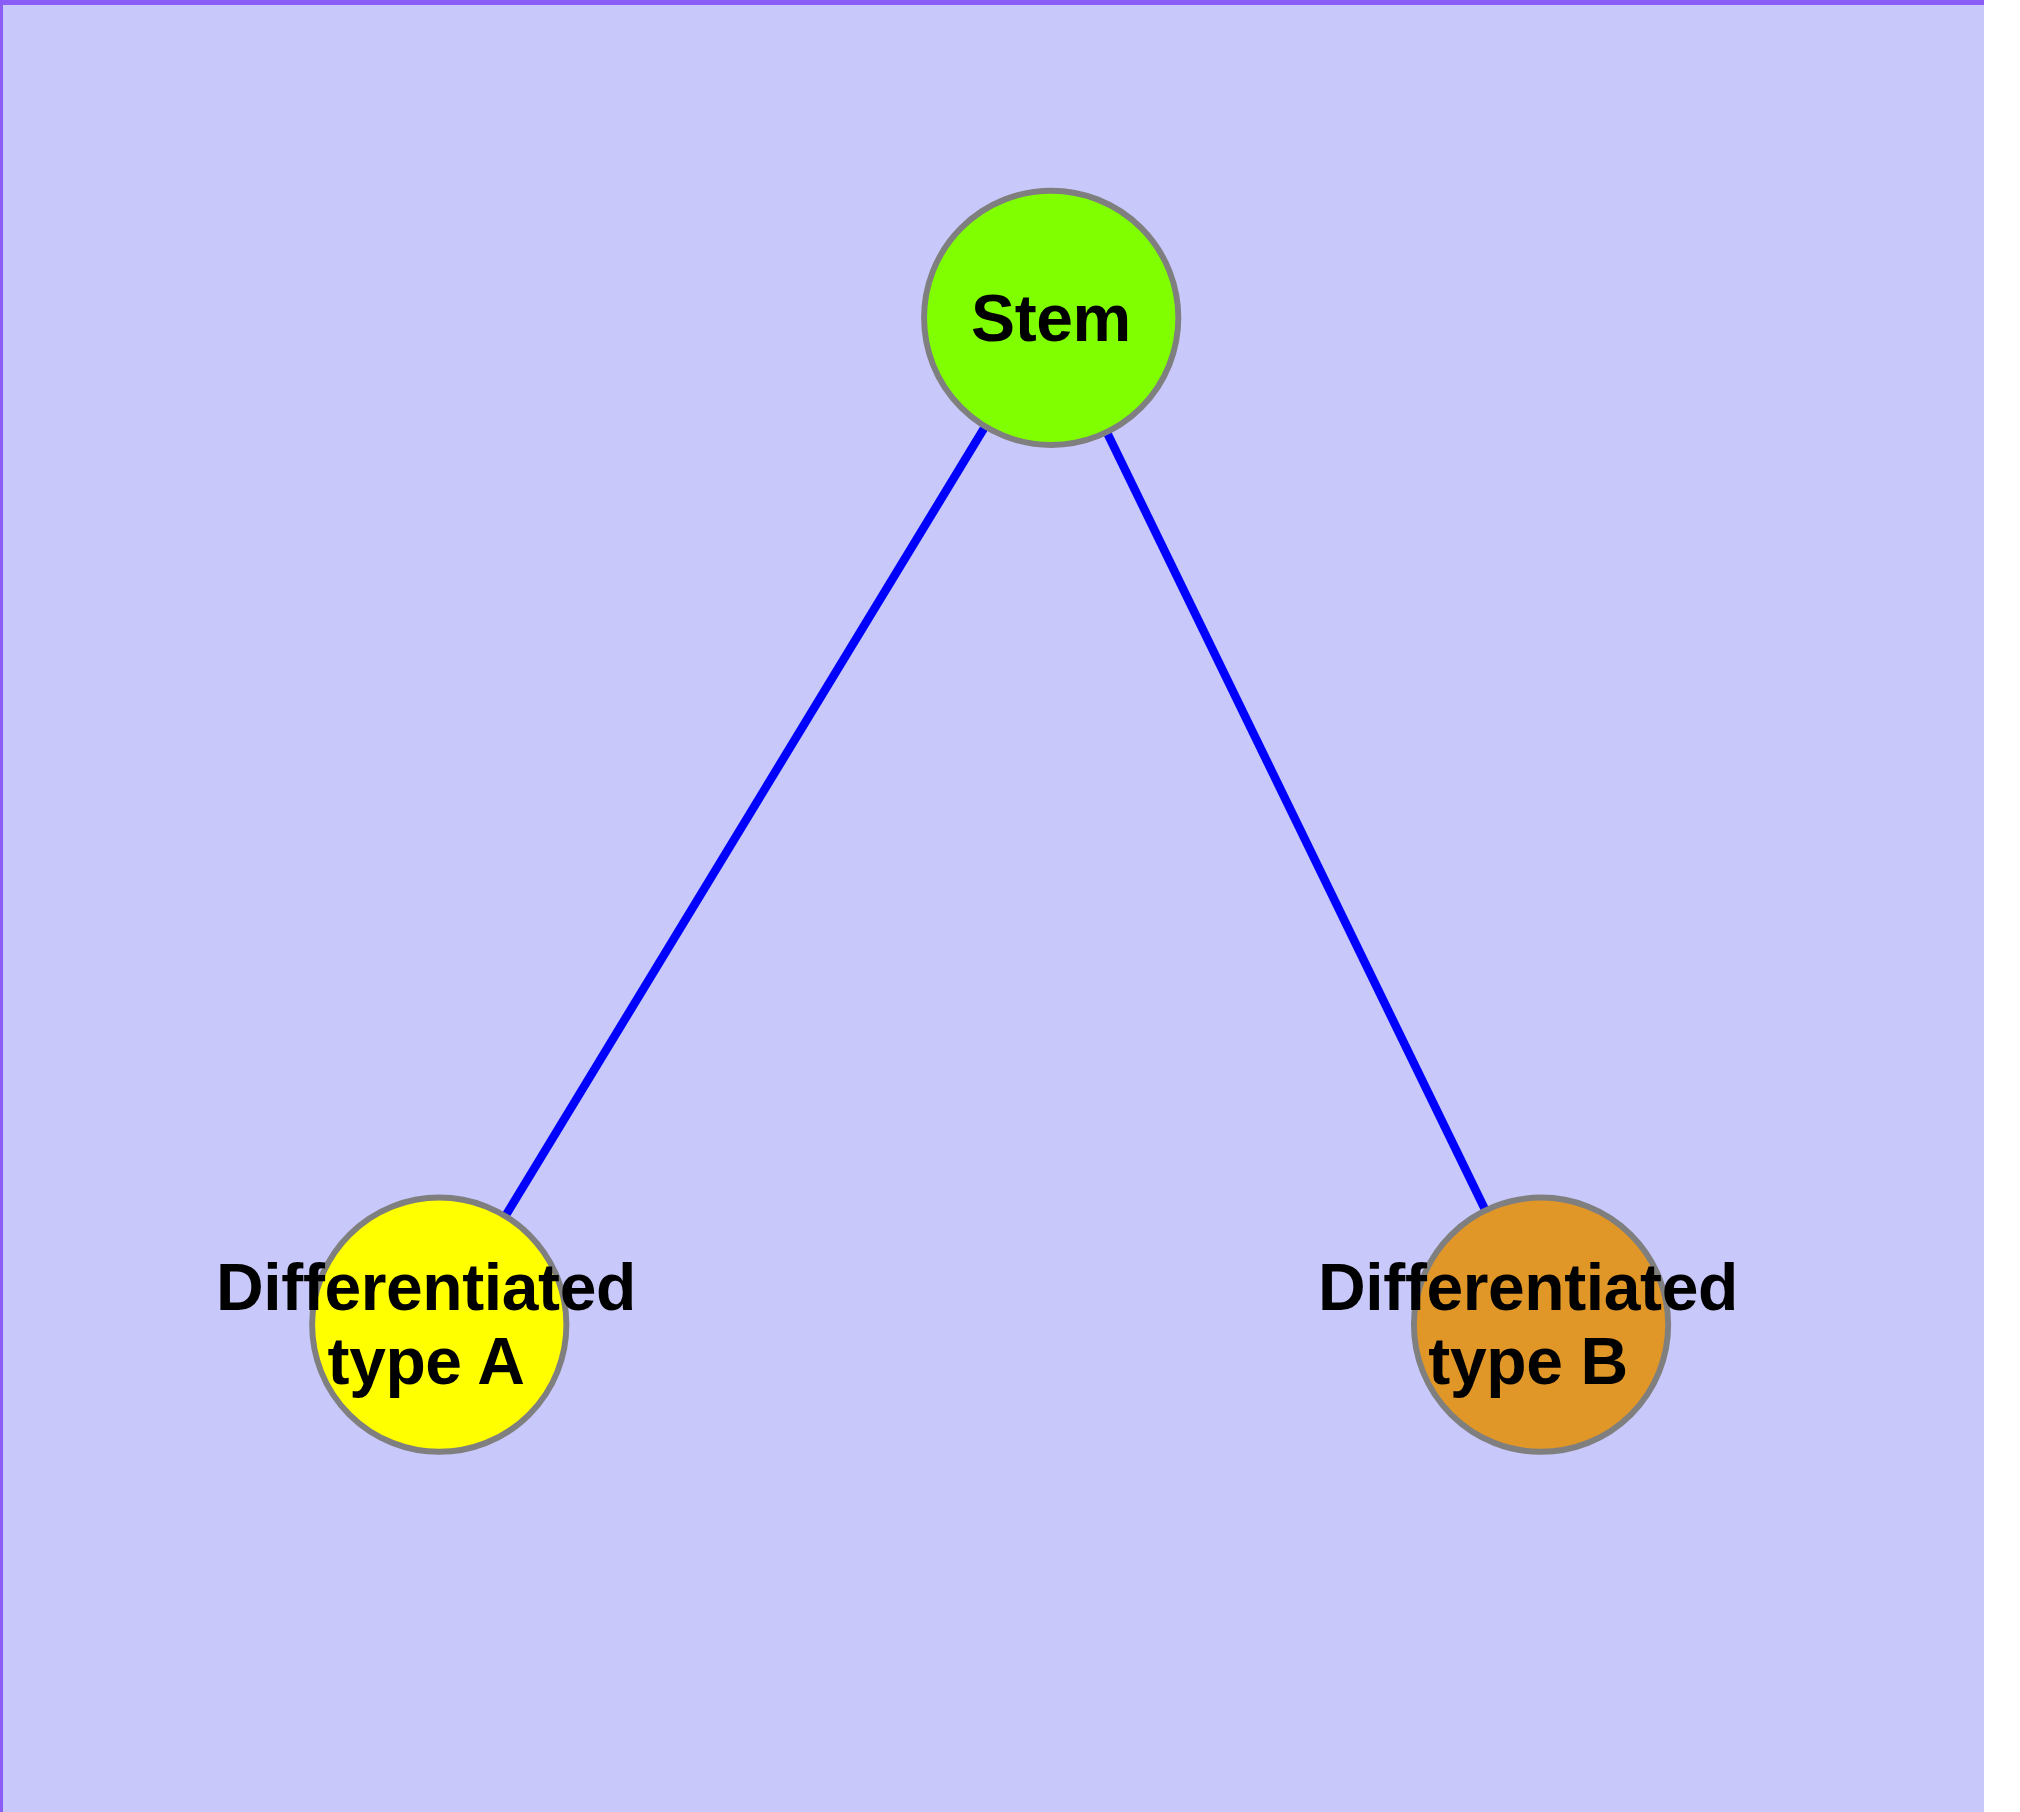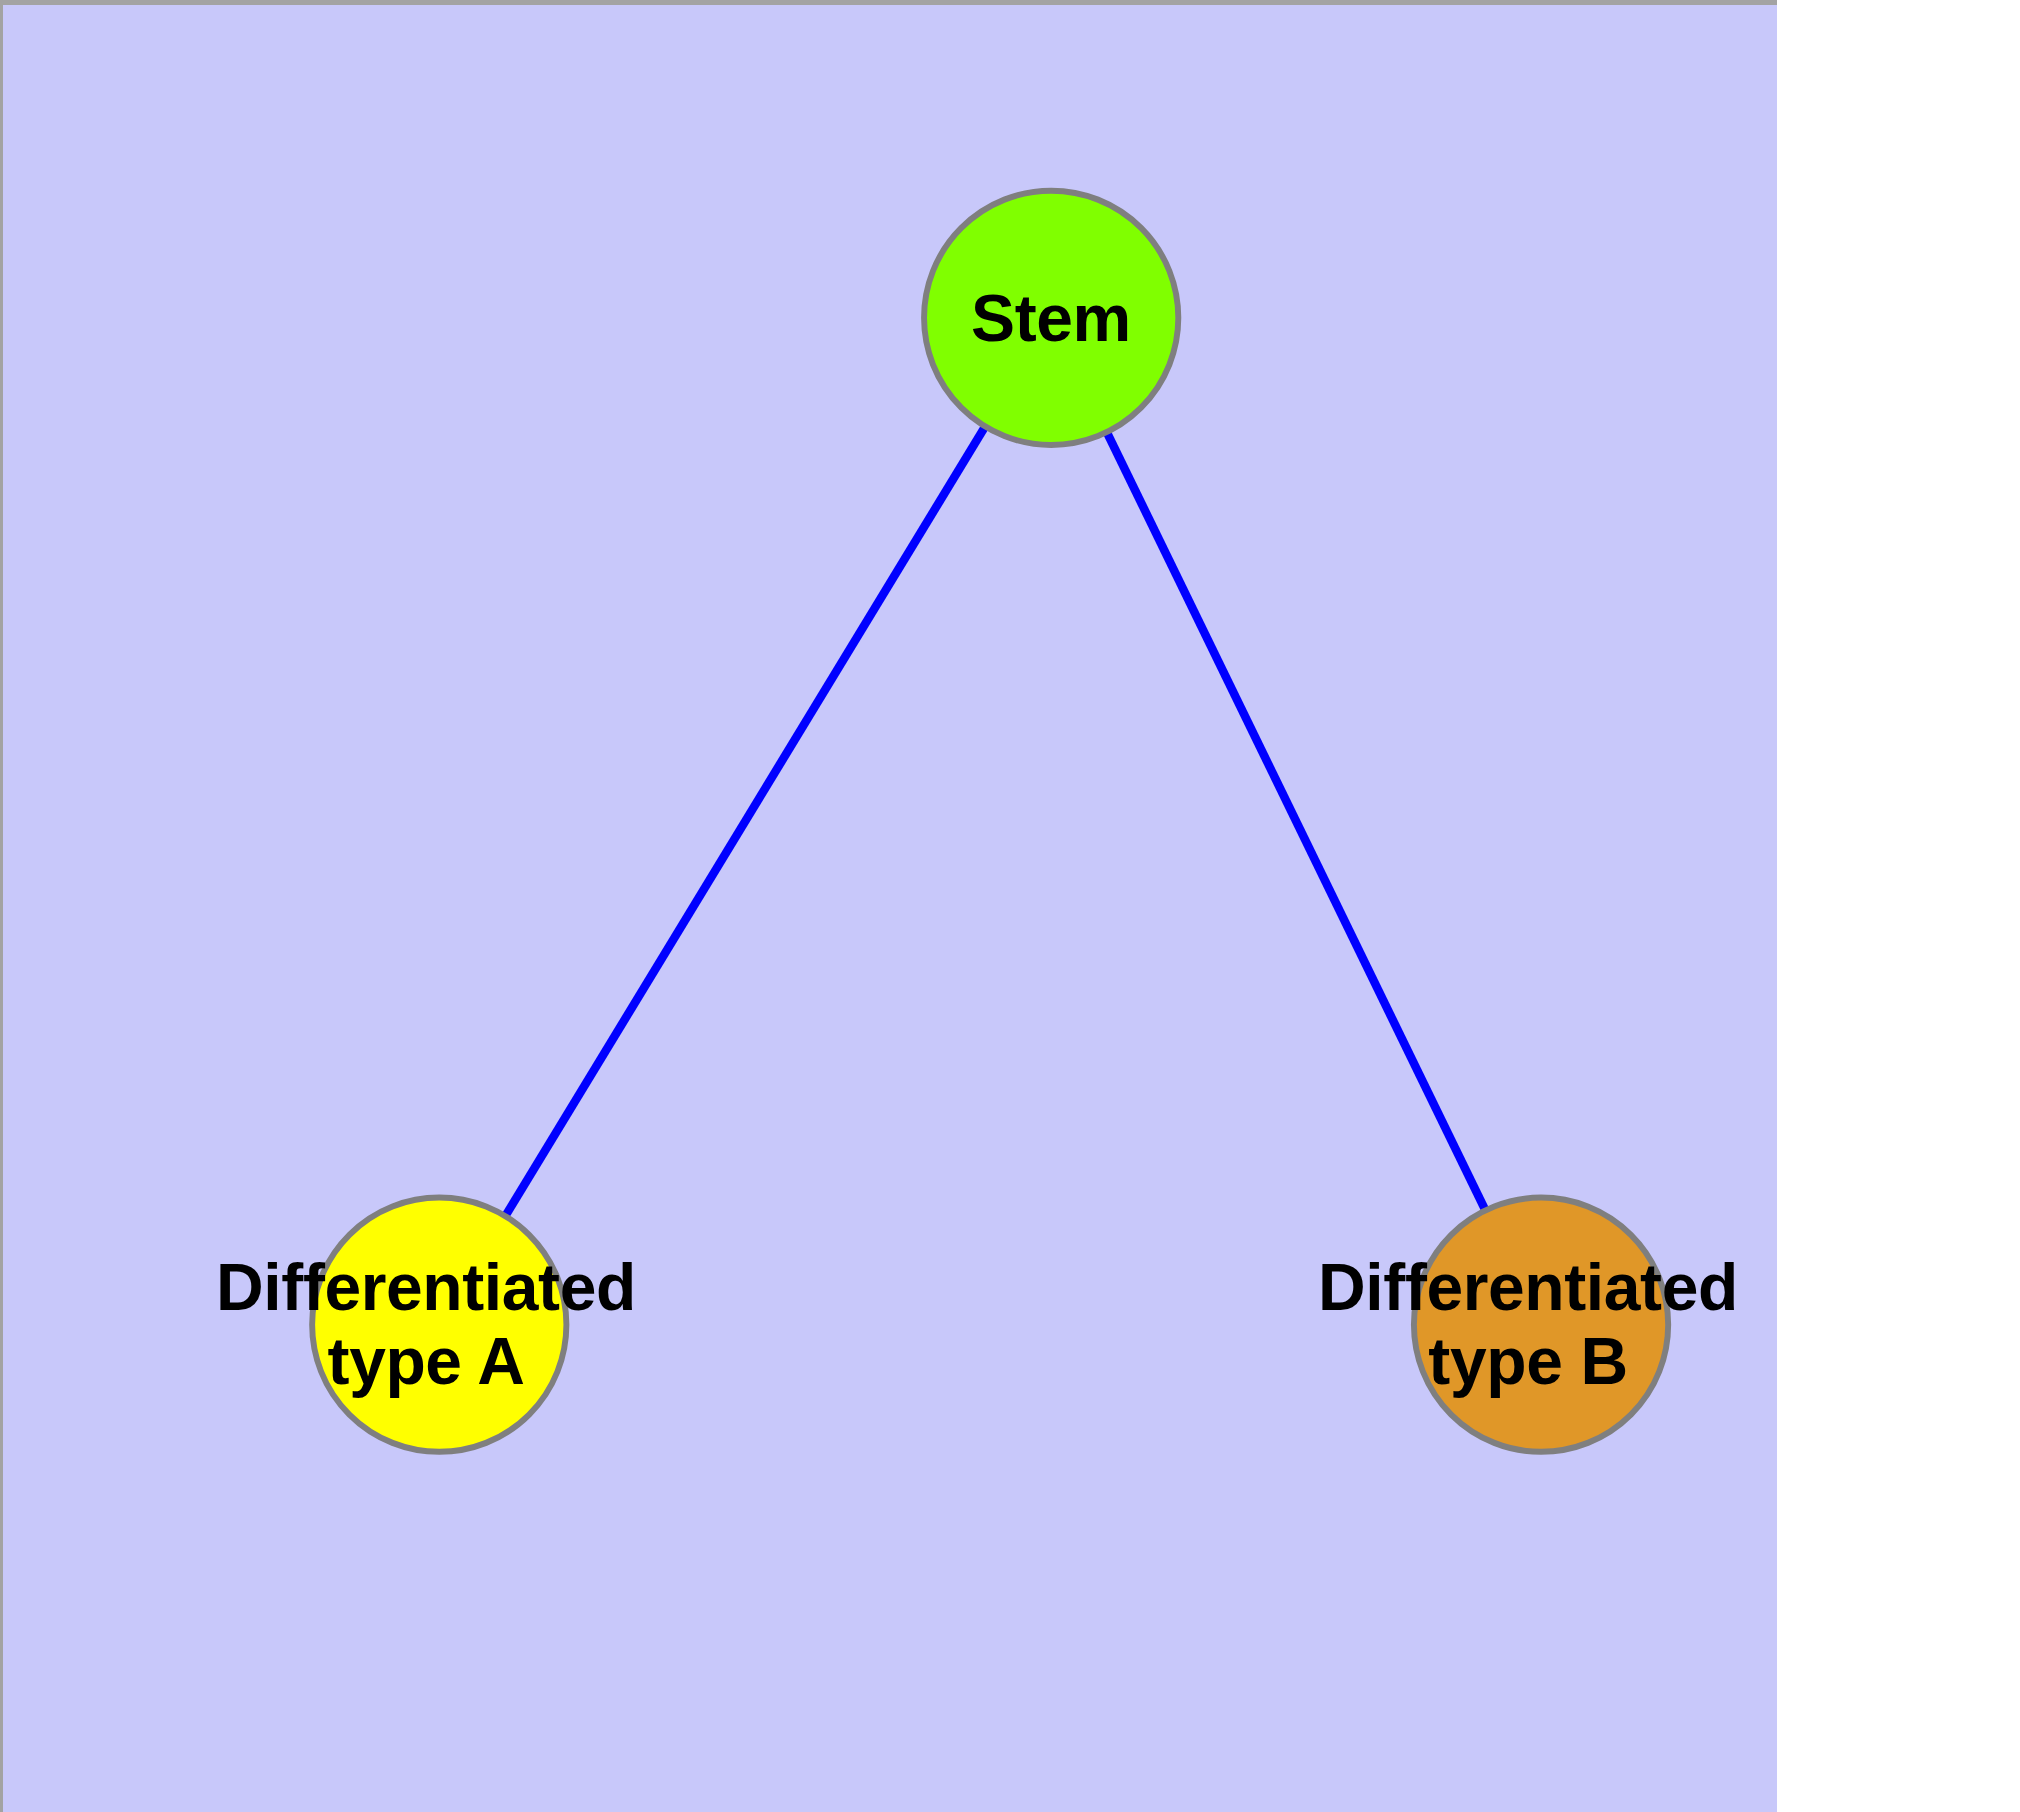--- a/index.html
+++ b/index.html
@@ -3,23 +3,23 @@
 <meta charset="utf-8">
 <title>Cell Differentiation Graph</title>
 <style>
   html, body {
     margin: 0;
     padding: 0;
     background: #ffffff;
   }
   #canvas-root {
     position: relative;
-    width: 1777px;
+    width: 1984px;
     height: 1812px;
-    background: #a3a3a3;
+    background: #8b5cf6;
     overflow: hidden;
     font-family: "Liberation Sans", "DejaVu Sans", sans-serif;
   }
   #plot-area {
     position: absolute;
     left: 3.4px;
     top: 5.1px;
     width: 2017px;
     height: 1807px;
     background: #c8c8fa;

